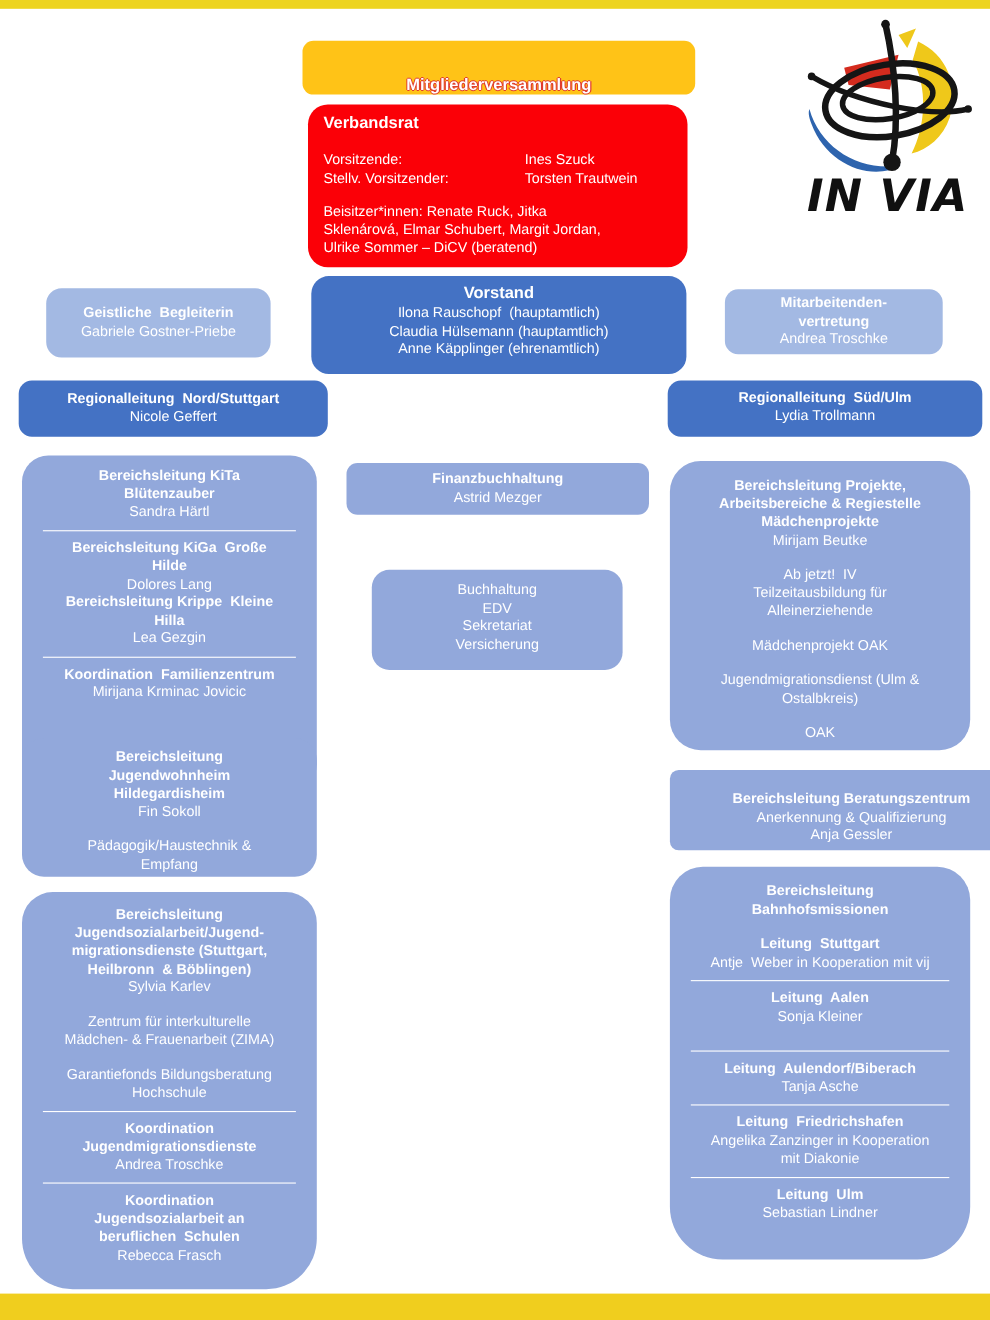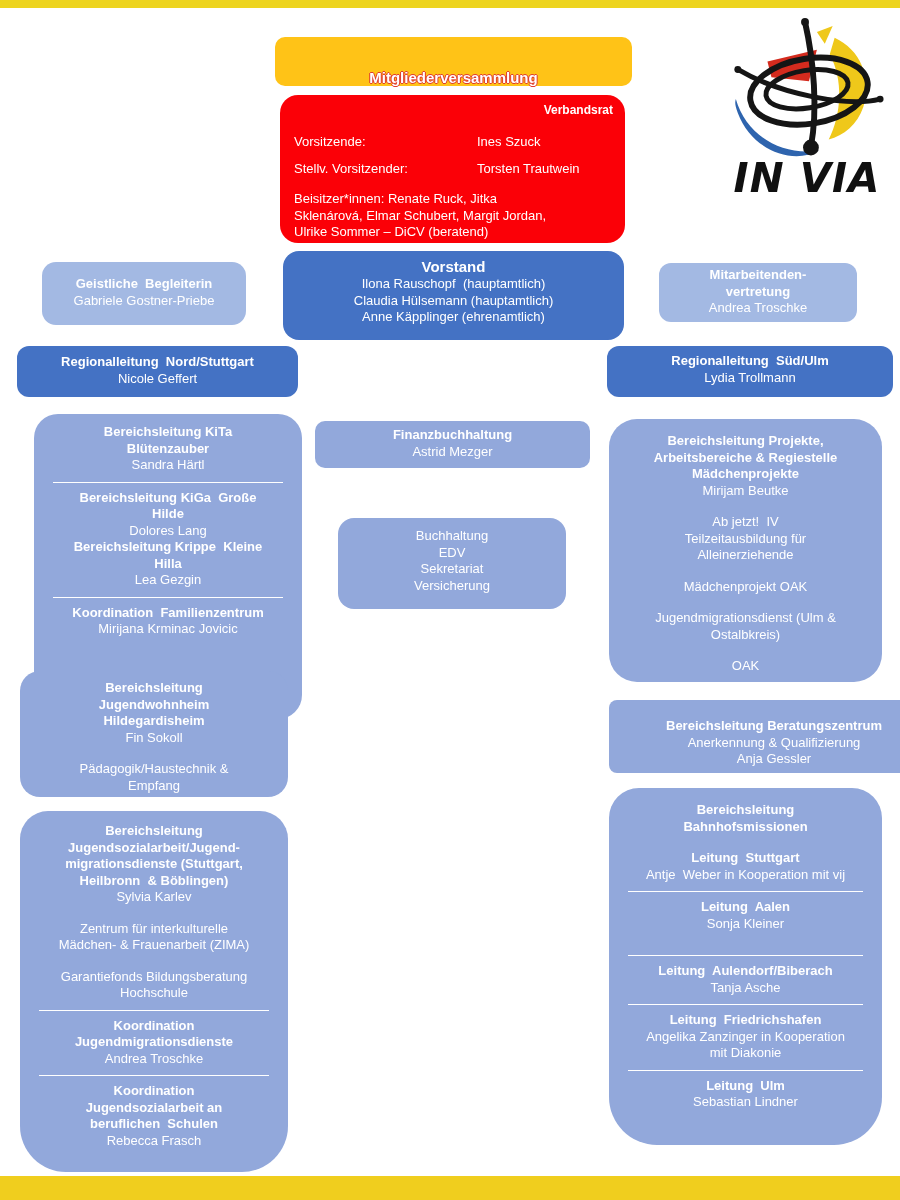--- a/index.html
+++ b/index.html
@@ -7,42 +7,42 @@
          font-family:"Liberation Sans",sans-serif;}
   .bar{position:absolute;left:0;width:900px;}
   #topbar{top:0;height:8px;background:#EDD41F;}
   #bottombar{top:1176px;height:24px;background:#F0CE1E;}
 
   .box{position:absolute;color:#fff;text-align:center;box-sizing:border-box;}
   .ln{font-size:13px;line-height:16.5px;white-space:pre-wrap;}
   .ln.b{font-weight:bold;}
   .gap{height:15px;}
   .divider{height:0;border-top:1.6px solid #fff;width:86%;margin:8px auto 7px;}
-  .row2{display:flex;font-size:13px;line-height:17px;text-align:left;margin-top:10px;}
+  .row2{display:flex;font-size:13px;line-height:17px;text-align:left;}
   .row2 .lab{width:183px;flex:none;}
 
   #mitglieder{left:275px;top:37px;width:357px;height:49px;background:#FFC317;border-radius:10px;
               display:flex;align-items:flex-end;justify-content:center;}
   #mitglieder .t{font-size:15px;font-weight:bold;color:#fff;
                  text-shadow:-1px 0 #e03a2e,1px 0 #e03a2e,0 1px #e03a2e,0 -1px #e03a2e;}
   #verbandsrat{left:280px;top:95px;width:345px;height:148px;background:#FB0007;border-radius:18px;
                padding:8px 12px 8px 14px;text-align:left;}
-  #verbandsrat .title{font-size:12px;font-weight:bold;text-align:right;margin-bottom:16px;}
+  #verbandsrat .title{font-size:15px;font-weight:bold;text-align:left;margin-bottom:16px;}
   #verbandsrat .gap{height:14px;}
 
   #geistliche{left:42px;top:262px;width:204px;height:63px;background:#A3B9E3;border-radius:14px;
               padding-top:14px;}
   #vorstand{left:283px;top:251px;width:341px;height:89px;background:#4472C4;border-radius:16px;padding-top:6px;}
   #vorstand .title{font-size:15px;font-weight:bold;line-height:19px;}
   #mitarbeitenden{left:659px;top:263px;width:198px;height:59px;background:#A3B9E3;border-radius:12px;padding-top:4px;}
   #rlnord{left:17px;top:346px;width:281px;height:51px;background:#4472C4;border-radius:12px;padding-top:8px;}
   #rlsued{left:607px;top:346px;width:286px;height:51px;background:#4472C4;border-radius:12px;padding-top:7px;}
 
   .lightbig{background:#92A8DB;}
-  #kita{left:20px;top:414px;width:268px;height:305px;border-radius:24px;padding-top:10px;margin-left:14px;}
+  #kita{left:20px;top:414px;width:268px;height:305px;border-radius:24px;padding-top:10px;}
   #jugendwohnheim{left:20px;top:671px;width:268px;height:126px;border-radius:20px;padding-top:9px;}
   #jsa{left:20px;top:811px;width:268px;height:361px;border-radius:28px 28px 46px 46px;padding-top:12px;}
   #finanz{left:315px;top:421px;width:275px;height:47px;border-radius:10px;padding-top:6px;}
   #buchhaltung{left:338px;top:518px;width:228px;height:91px;border-radius:16px;padding-top:10px;}
   #projekte{left:609px;top:419px;width:273px;height:263px;border-radius:28px;padding-top:14px;}
   #beratung{left:609px;top:700px;width:330px;height:73px;border-radius:8px;padding-top:18px;}
   #bahnhof{left:609px;top:788px;width:273px;height:357px;border-radius:30px 30px 48px 48px;padding-top:14px;}
 
   #logo{position:absolute;left:722px;top:10px;width:168px;height:185px;}
 </style>

